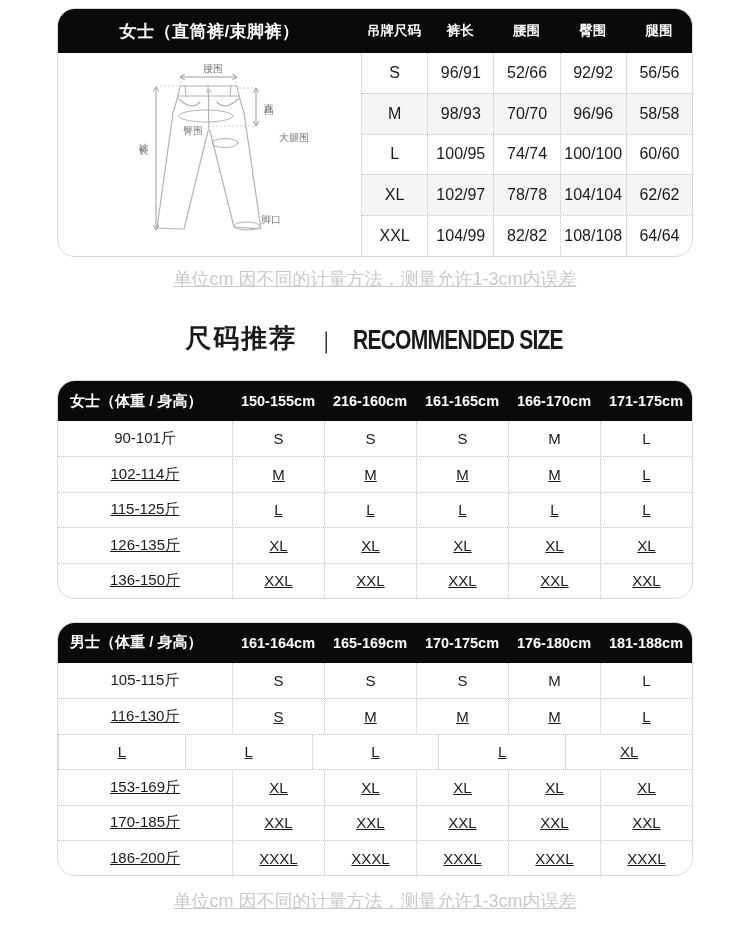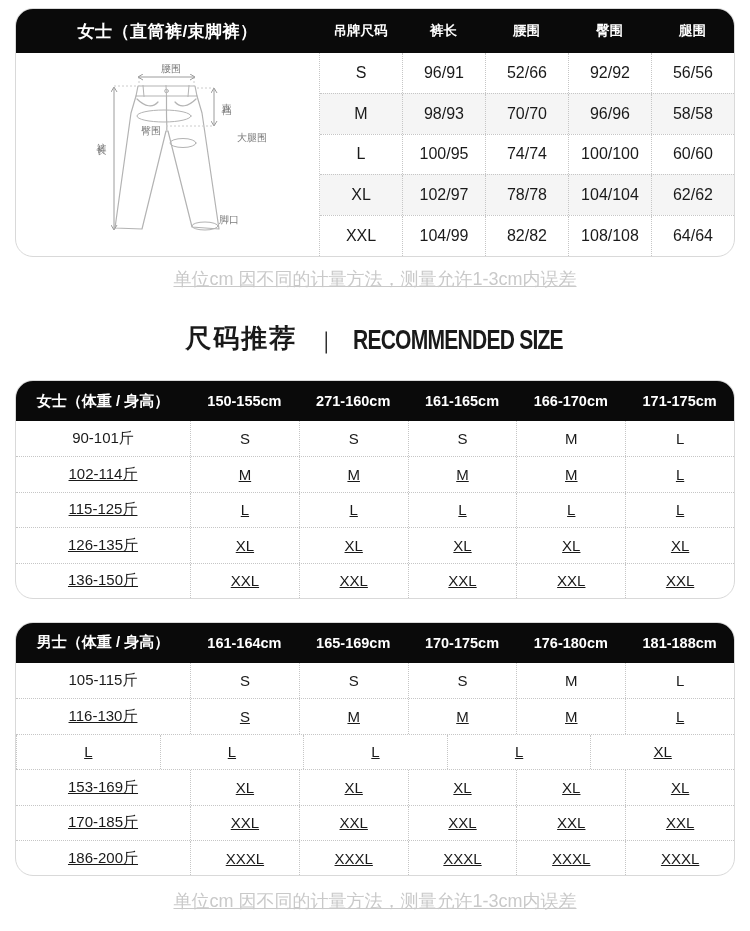--- a/index.html
+++ b/index.html
@@ -1,19 +1,19 @@
 <!DOCTYPE html>
 <html><head>
 <meta charset="utf-8">
 <style>
   * { margin:0; padding:0; box-sizing:border-box; }
   html,body { width:750px; background:#ffffff; font-family:"Liberation Sans","DejaVu Sans",sans-serif; color:#1a1a1a; }
   body { height:931px; overflow:hidden; }
 
-  .panel { width:720px; margin:0 auto; border:1px solid #d9d9d9; border-radius:18px; overflow:hidden; background:#fff; }
+  .panel { width:636px; margin:0 auto; border:1px solid #d9d9d9; border-radius:18px; overflow:hidden; background:#fff; }
 
   
   .panel-measure { margin-top:8px; }
   .m-header { display:flex; background:#0a0a0a; color:#fff; height:44px; align-items:center; }
   .m-header .m-title { width:303px; text-align:center; font-size:17px; font-weight:700; letter-spacing:0.5px; }
   .m-header .m-col { flex:1; text-align:center; font-size:13.5px; font-weight:600; }
   .m-body { display:flex; height:203px; }
   .diagram { position:relative; width:303px; height:203px; flex:none; }
   .m-grid { flex:1; display:flex; flex-direction:column; border-left:1px dotted #c6c6c6; }
   .m-row { flex:1; display:flex; }
@@ -36,21 +36,21 @@
   .sec-title .zh { font-size:26px; font-weight:700; letter-spacing:2px; }
   .sec-title .divider { font-size:22px; font-weight:400; margin:0 16px 0 18px; color:#111; }
   .sec-title .en { font-size:27px; font-weight:700; letter-spacing:-1px; white-space:nowrap;
                    width:212px; transform:scaleX(0.78); transform-origin:left center; }
 
   
   .panel-rec { }
   .panel-women { margin-top:24px; }
   .panel-men { margin-top:23px; }
   .r-header { display:flex; background:#0a0a0a; color:#fff; height:40px; align-items:center; }
-  .r-header .r-title { width:174px; text-align:center; font-size:15px; font-weight:700; }
+  .r-header .r-title { width:174px; text-align:left; font-size:15px; font-weight:700;padding-left:12px; }
   .r-header .r-col { flex:1; text-align:center; font-size:14.5px; font-weight:700; }
   .r-row { display:flex; height:35.4px; }
   .r-row + .r-row { border-top:1px dotted #c6c6c6;text-decoration:underline; }
   .r-label { width:174px; display:flex; align-items:center; justify-content:center; font-size:15px; }
   .r-cell { flex:1; display:flex; align-items:center; justify-content:center; font-size:15px; border-left:1px dotted #c6c6c6; }
 </style>
 </head>
 <body>
 
 <div class="panel panel-measure">
@@ -161,21 +161,21 @@
 <div class="sec-title">
   <span class="zh">尺码推荐</span>
   <span class="divider">｜</span>
   <span class="en">RECOMMENDED SIZE</span>
 </div>
 
 <div class="panel panel-rec panel-women">
   <div class="r-header">
     <div class="r-title">女士（体重 / 身高）</div>
     <div class="r-col">150-155cm</div>
-    <div class="r-col">271-160cm</div>
+    <div class="r-col">216-160cm</div>
     <div class="r-col">161-165cm</div>
     <div class="r-col">166-170cm</div>
     <div class="r-col">171-175cm</div>
   </div>
   <div class="r-row">
     <div class="r-label">90-101斤</div>
     <div class="r-cell">S</div>
     <div class="r-cell">S</div>
     <div class="r-cell">S</div>
     <div class="r-cell">M</div>

